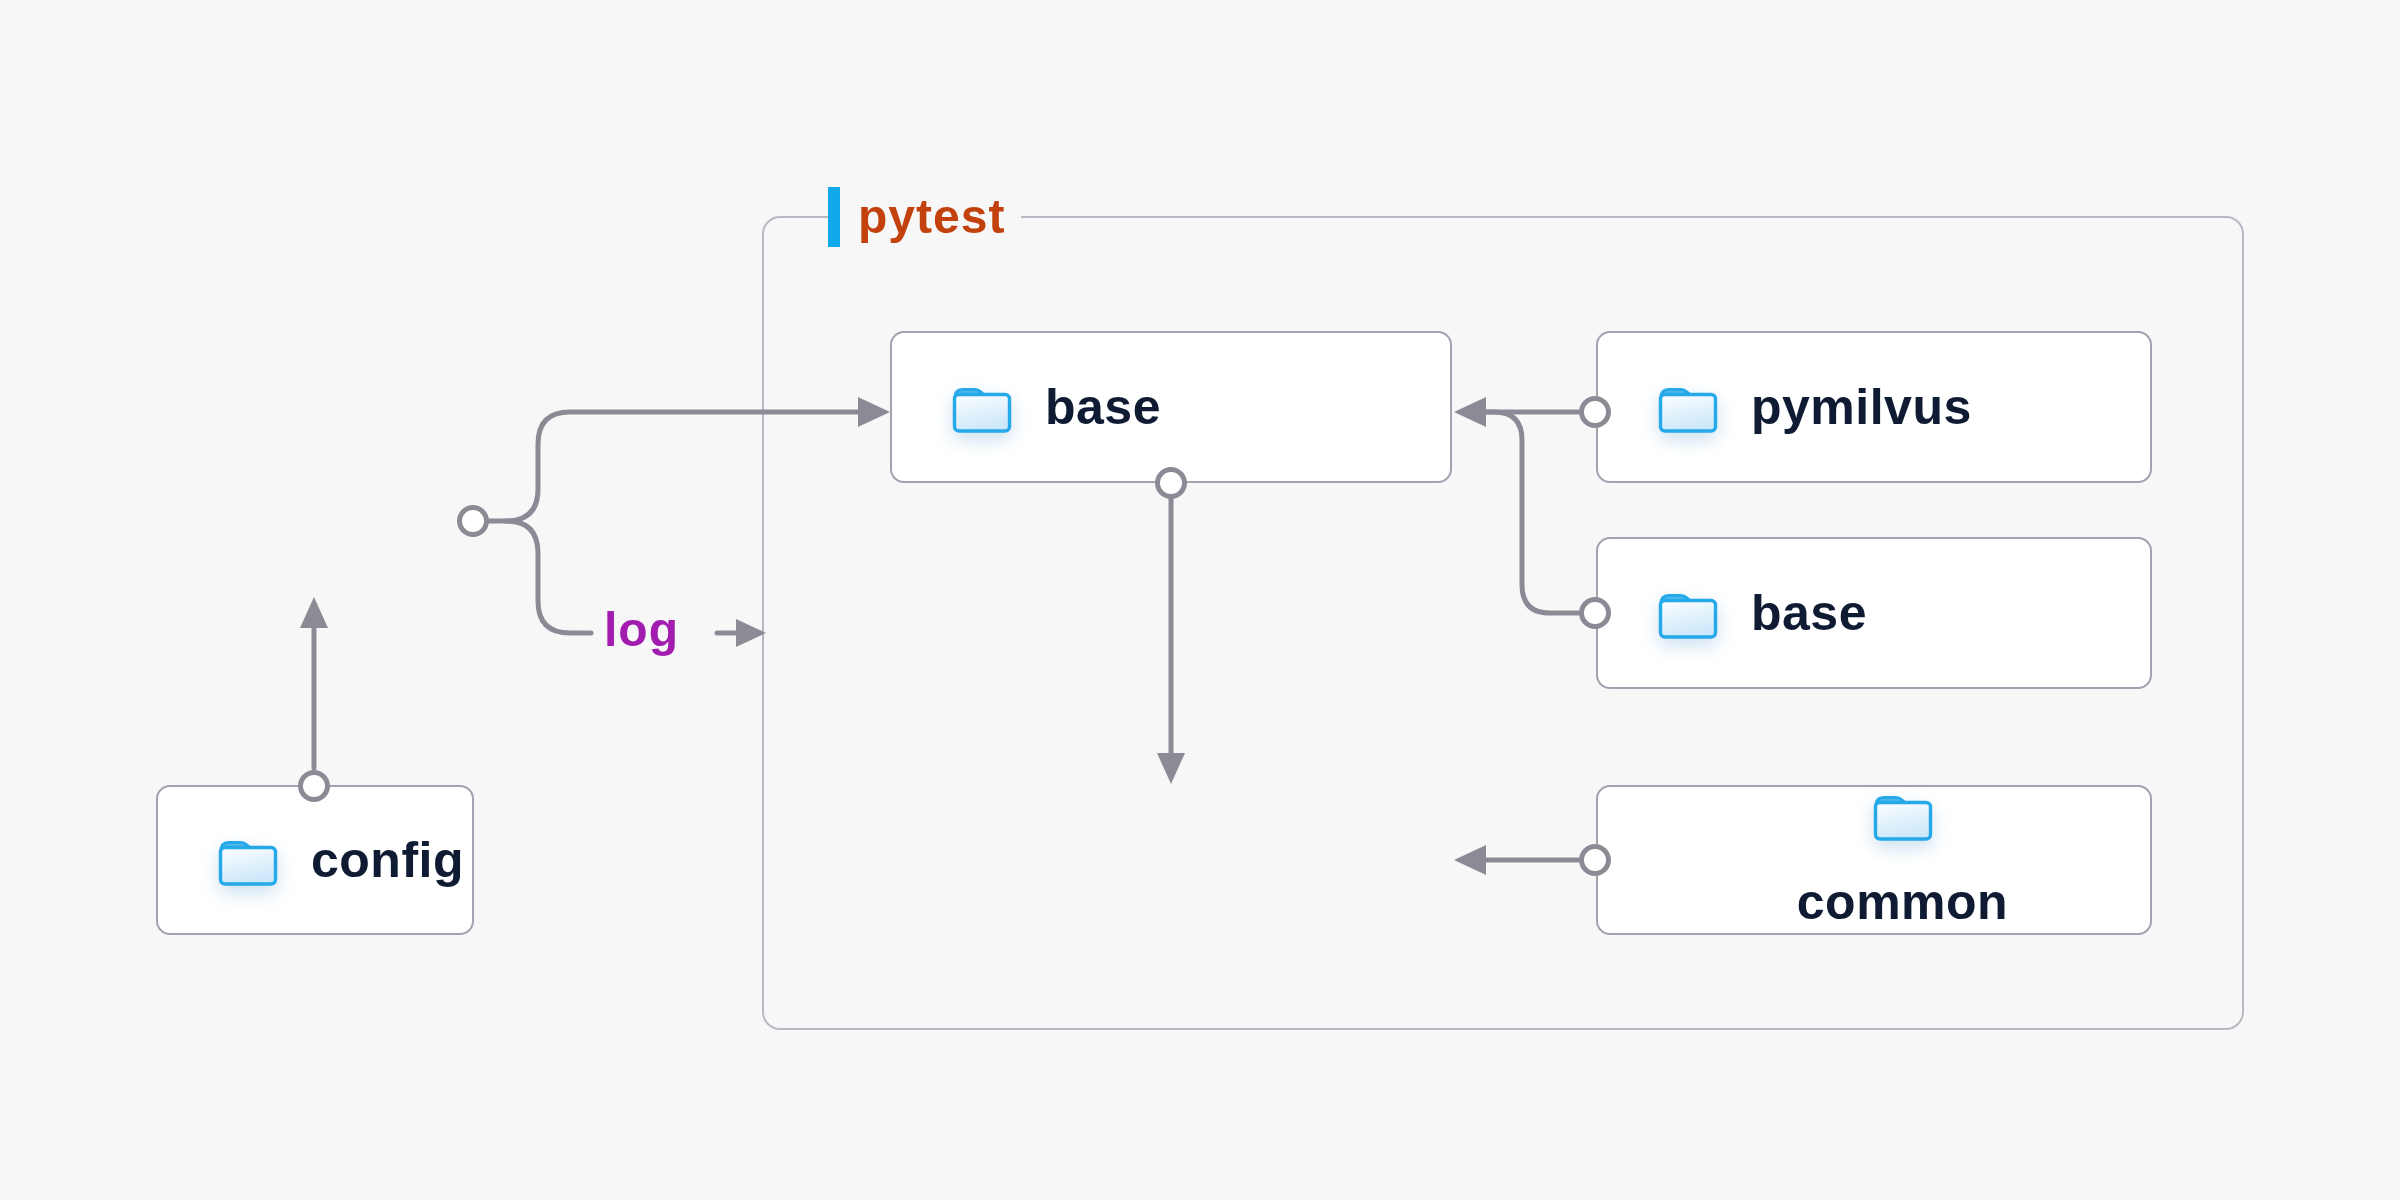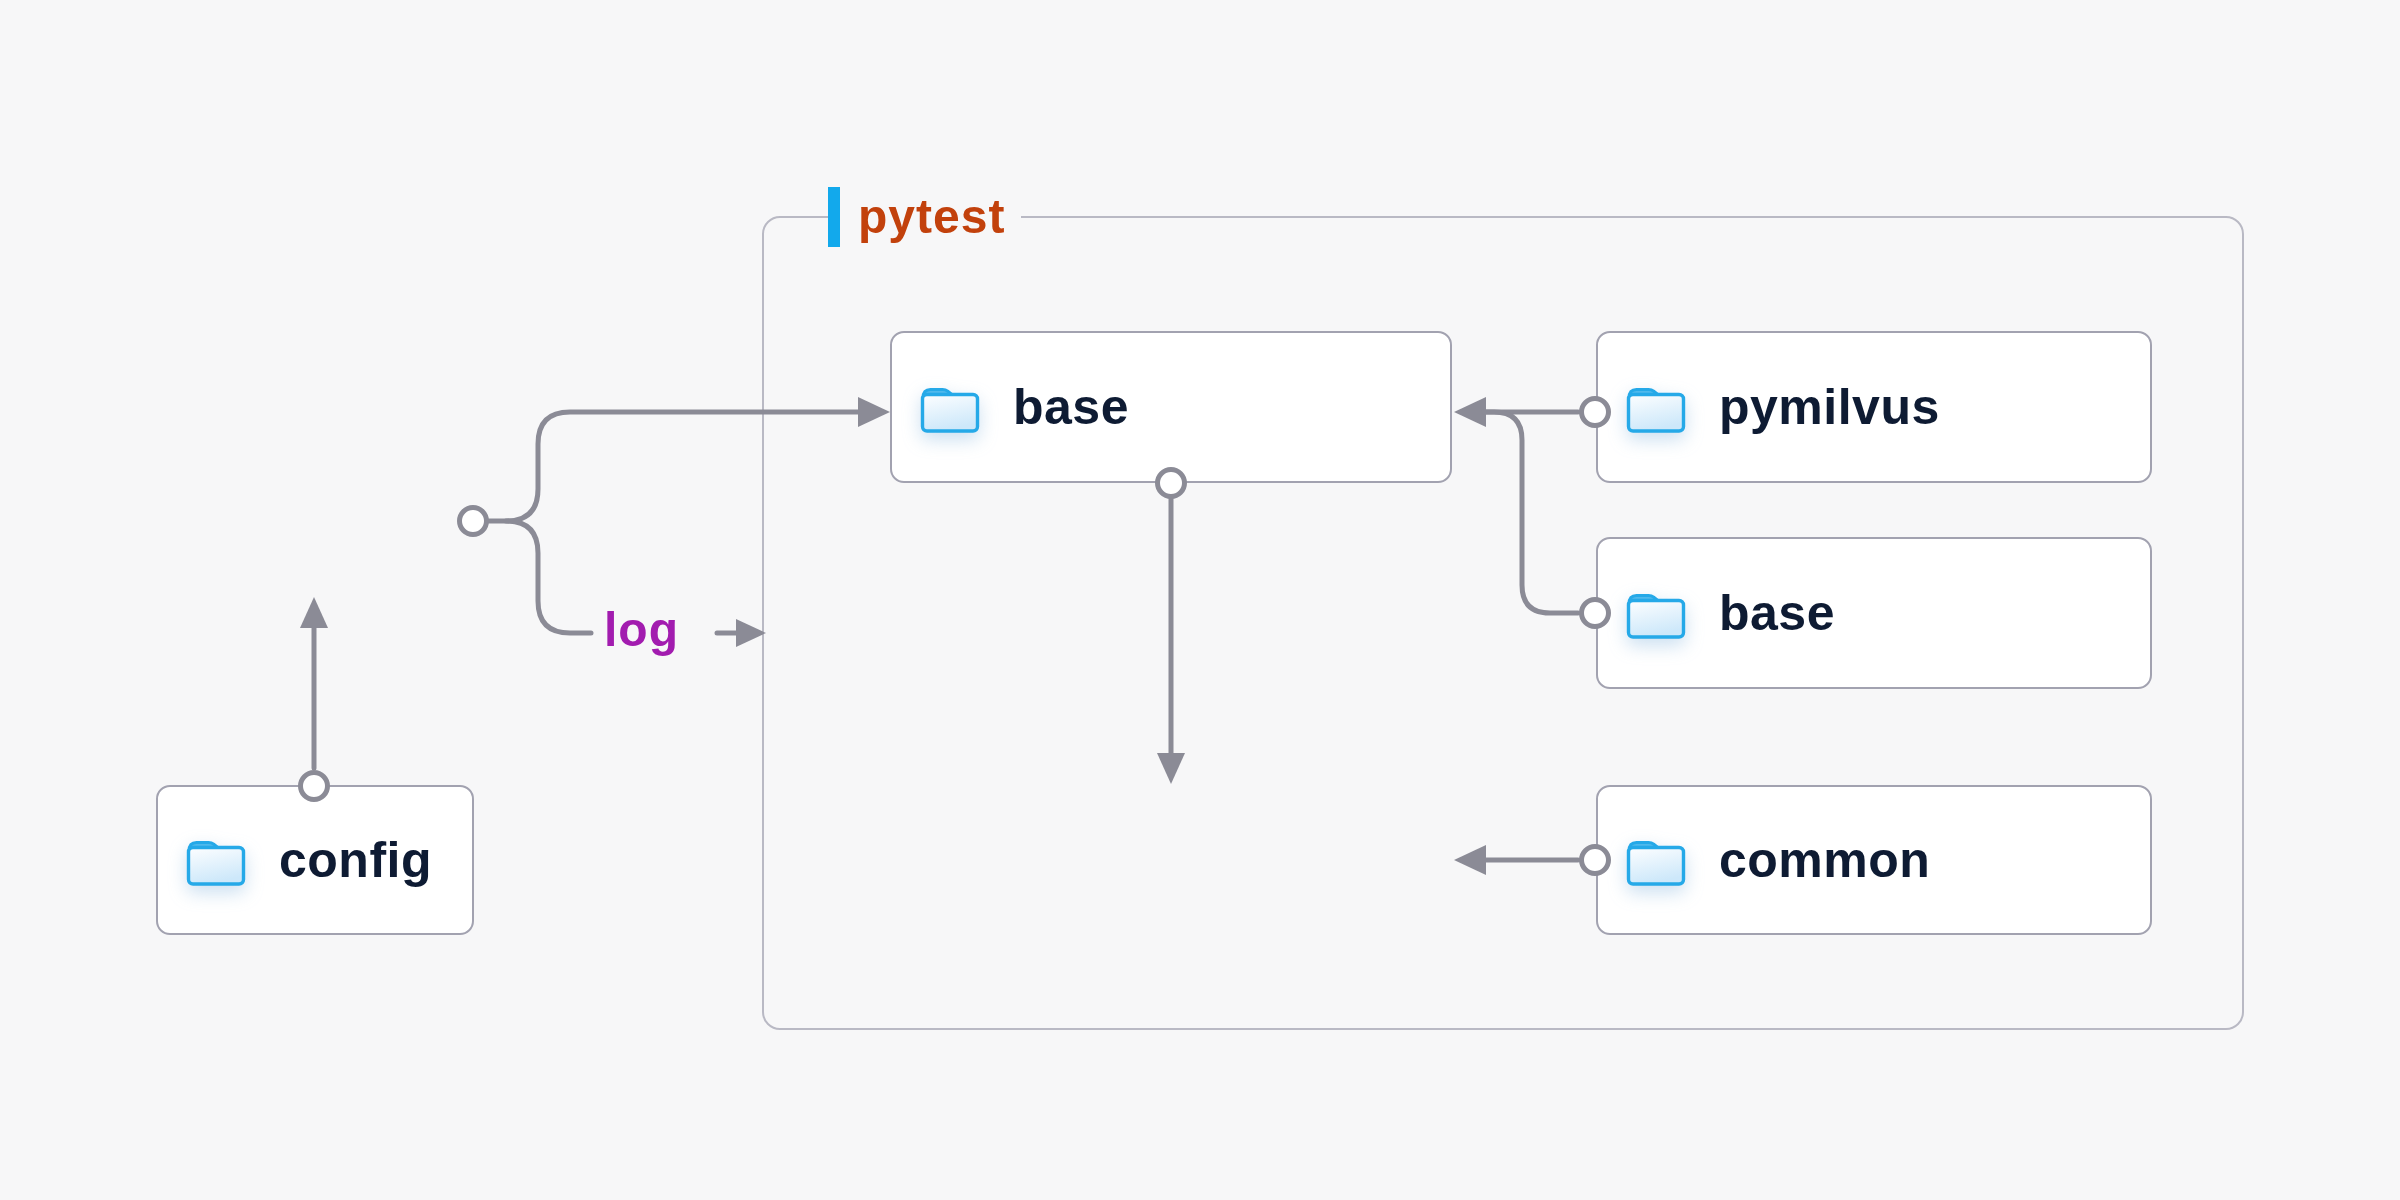--- a/index.html
+++ b/index.html
@@ -27,39 +27,39 @@
   .group-label .bar{width:12px;height:60px;background:#12a9ec;}
   .group-label .text{
     font-size:48px;font-weight:700;color:#c2410c;letter-spacing:1px;
     line-height:64px;white-space:nowrap;
   }
 
   
   .node{
     position:absolute;background:#ffffff;
     border:2.5px solid #a2a2b0;border-radius:14px;
-    display:flex;align-items:center;gap:30px;padding-left:25px;
+    display:flex;align-items:center;gap:30px;padding-left:57px;
     box-sizing:border-box;z-index:2;
   }
   .node .label{
     font-size:50px;font-weight:700;color:#0e1b33;letter-spacing:.5px;
     white-space:nowrap;
   }
   .folder-svg{width:66px;height:56px;flex:0 0 auto;
     filter:drop-shadow(0px 7px 9px rgba(110,165,215,0.35));}
   .f-tab{fill:#4fb9ec;stroke:#25a9e8;stroke-width:3;stroke-linejoin:round;}
   .f-body{stroke:#25a9e8;stroke-width:3.4;}
 
   #node-utils    {left:156px;top:445px;width:319px;height:152px;}
   #node-config   {left:156px;top:785px;width:318px;height:150px;text-align:right;}
   #node-base     {left:890px;top:331px;width:562px;height:152px;}
   #node-pymilvus {left:1596px;top:331px;width:556px;height:152px;}
   #node-check    {left:1596px;top:537px;width:556px;height:152px;}
   #node-testcases{left:890px;top:785px;width:562px;height:150px;}
-  #node-common   {left:1596px;top:785px;width:556px;height:150px;}
+  #node-common   {left:1596px;top:785px;width:556px;height:150px;flex-direction:column;}
 
   
   .wires{
     position:absolute;left:0;top:0;width:2400px;height:1200px;
     z-index:5;pointer-events:none;
   }
   .wire{fill:none;stroke:#8b8b96;stroke-width:5;stroke-linecap:round;}
   .head{fill:#8b8b96;stroke:none;}
   .port{fill:#ffffff;stroke:#8b8b96;stroke-width:5;}
 

